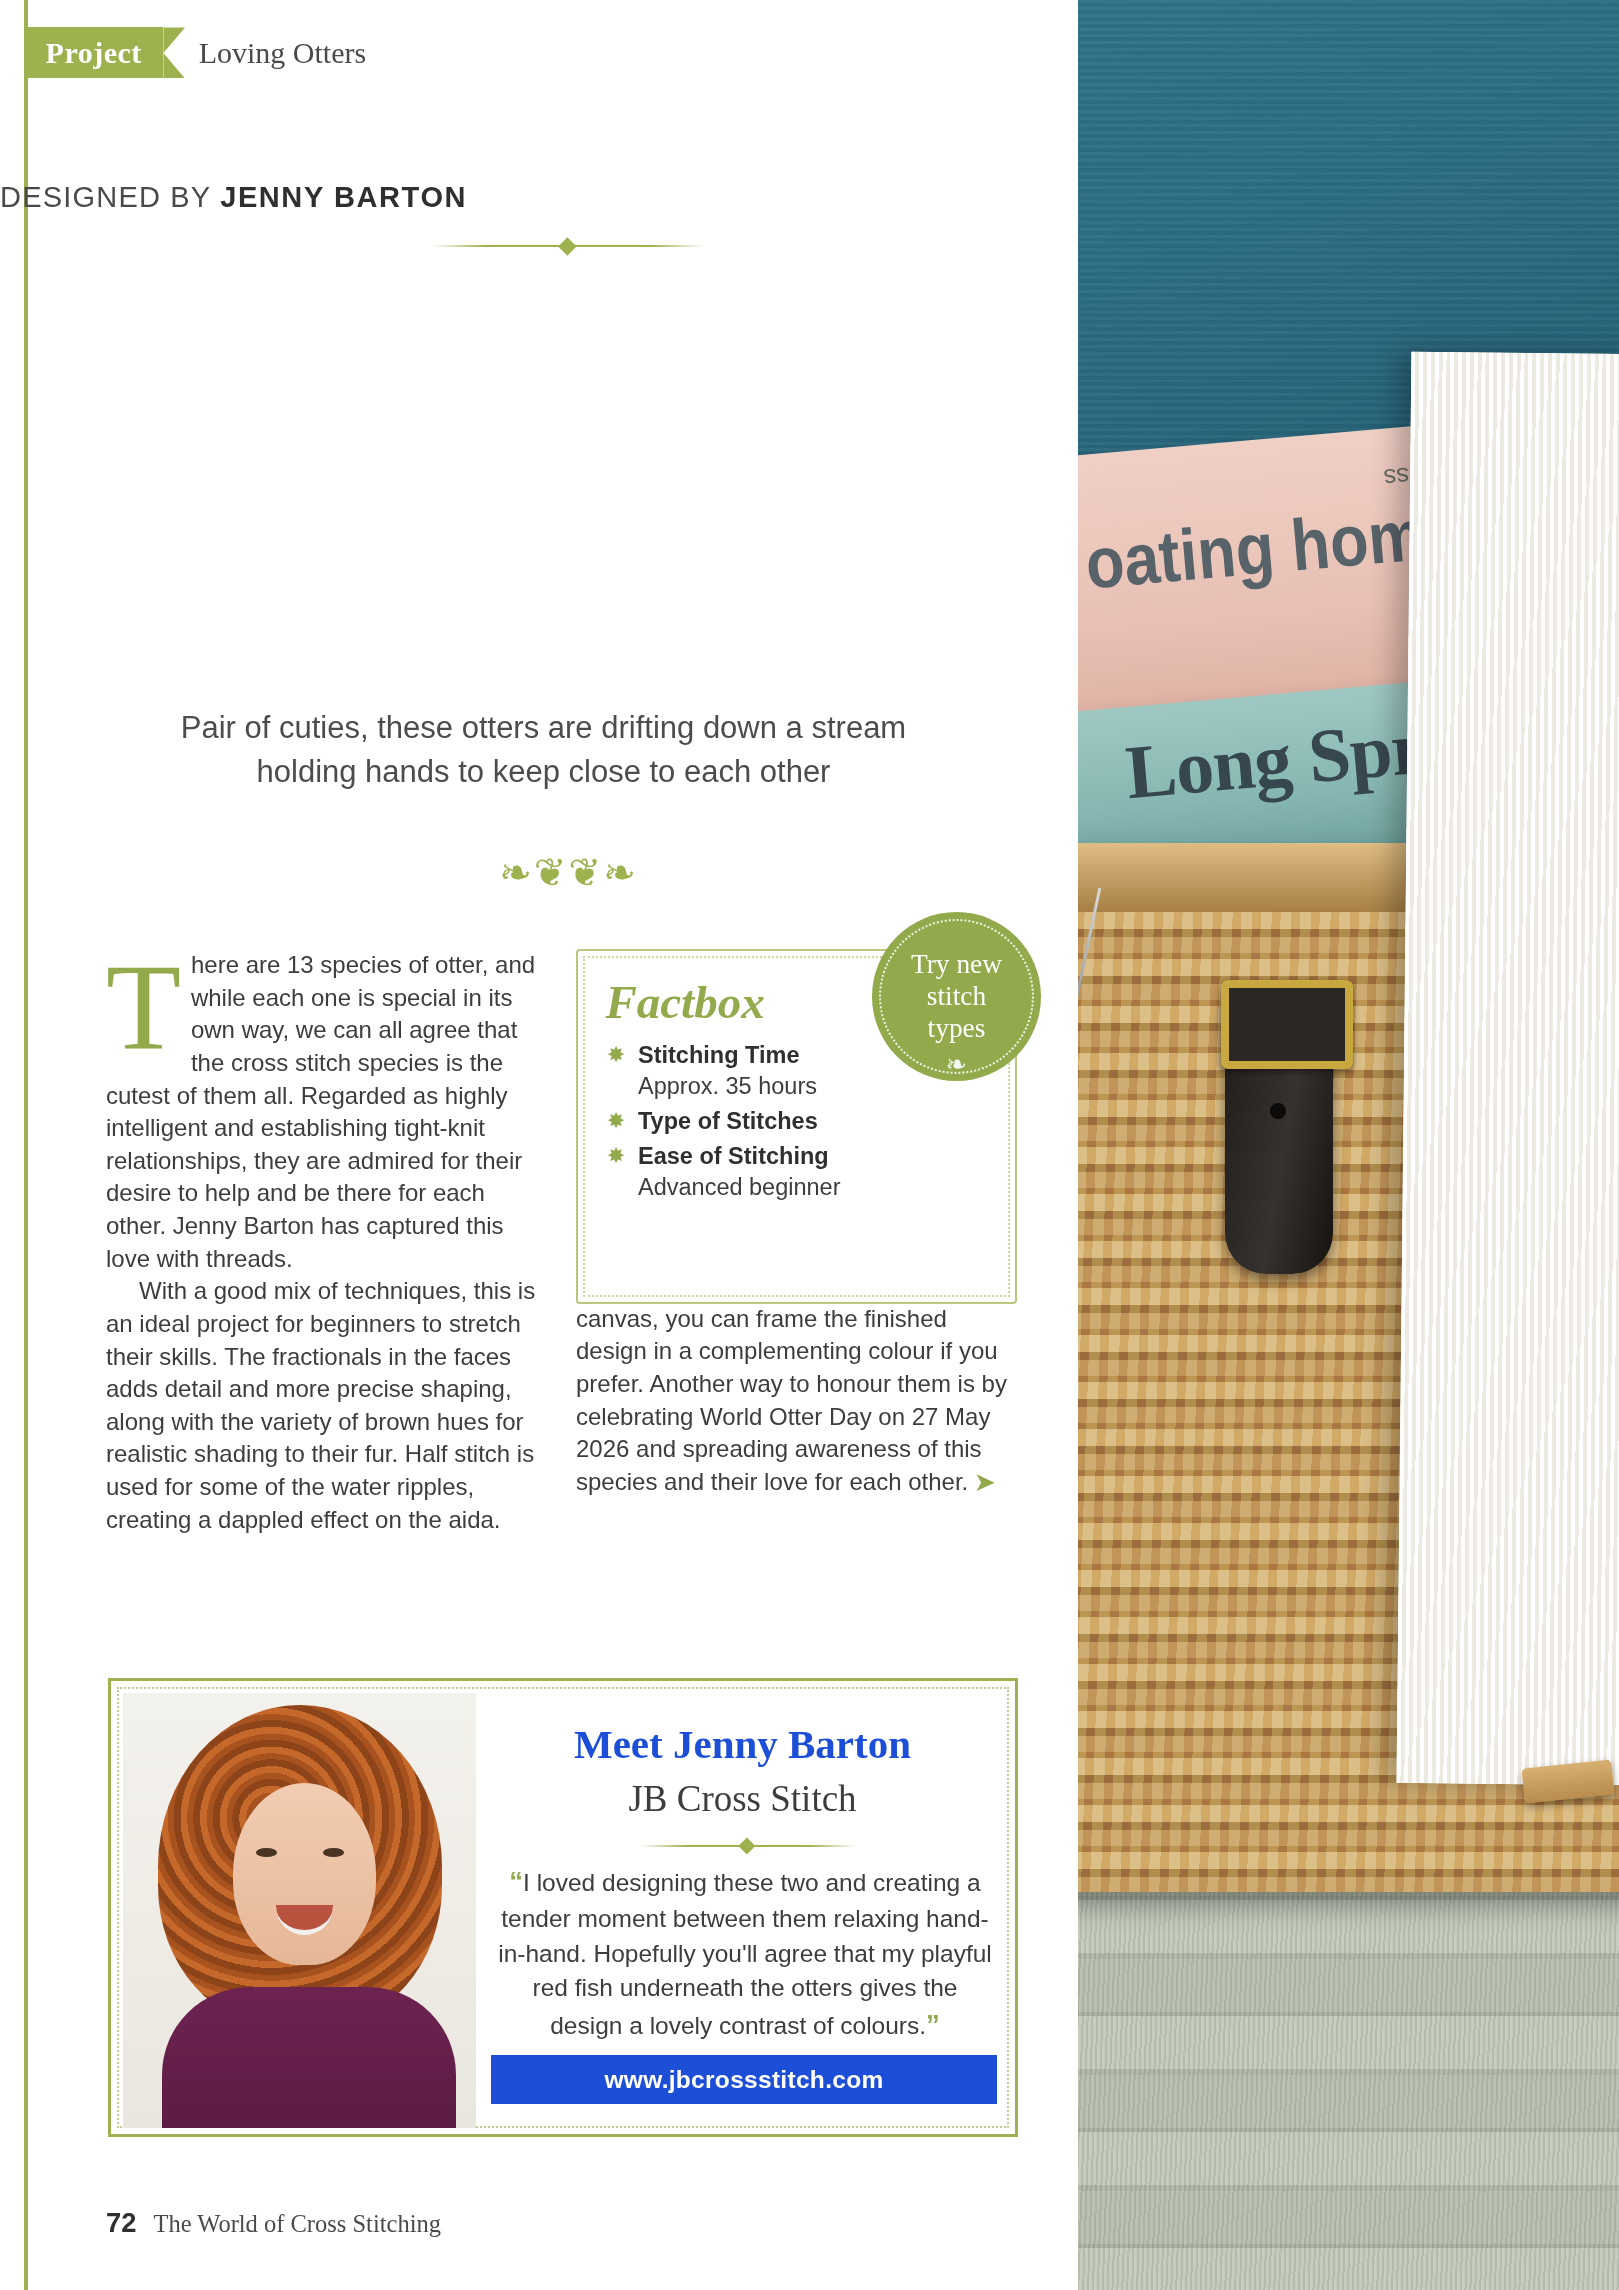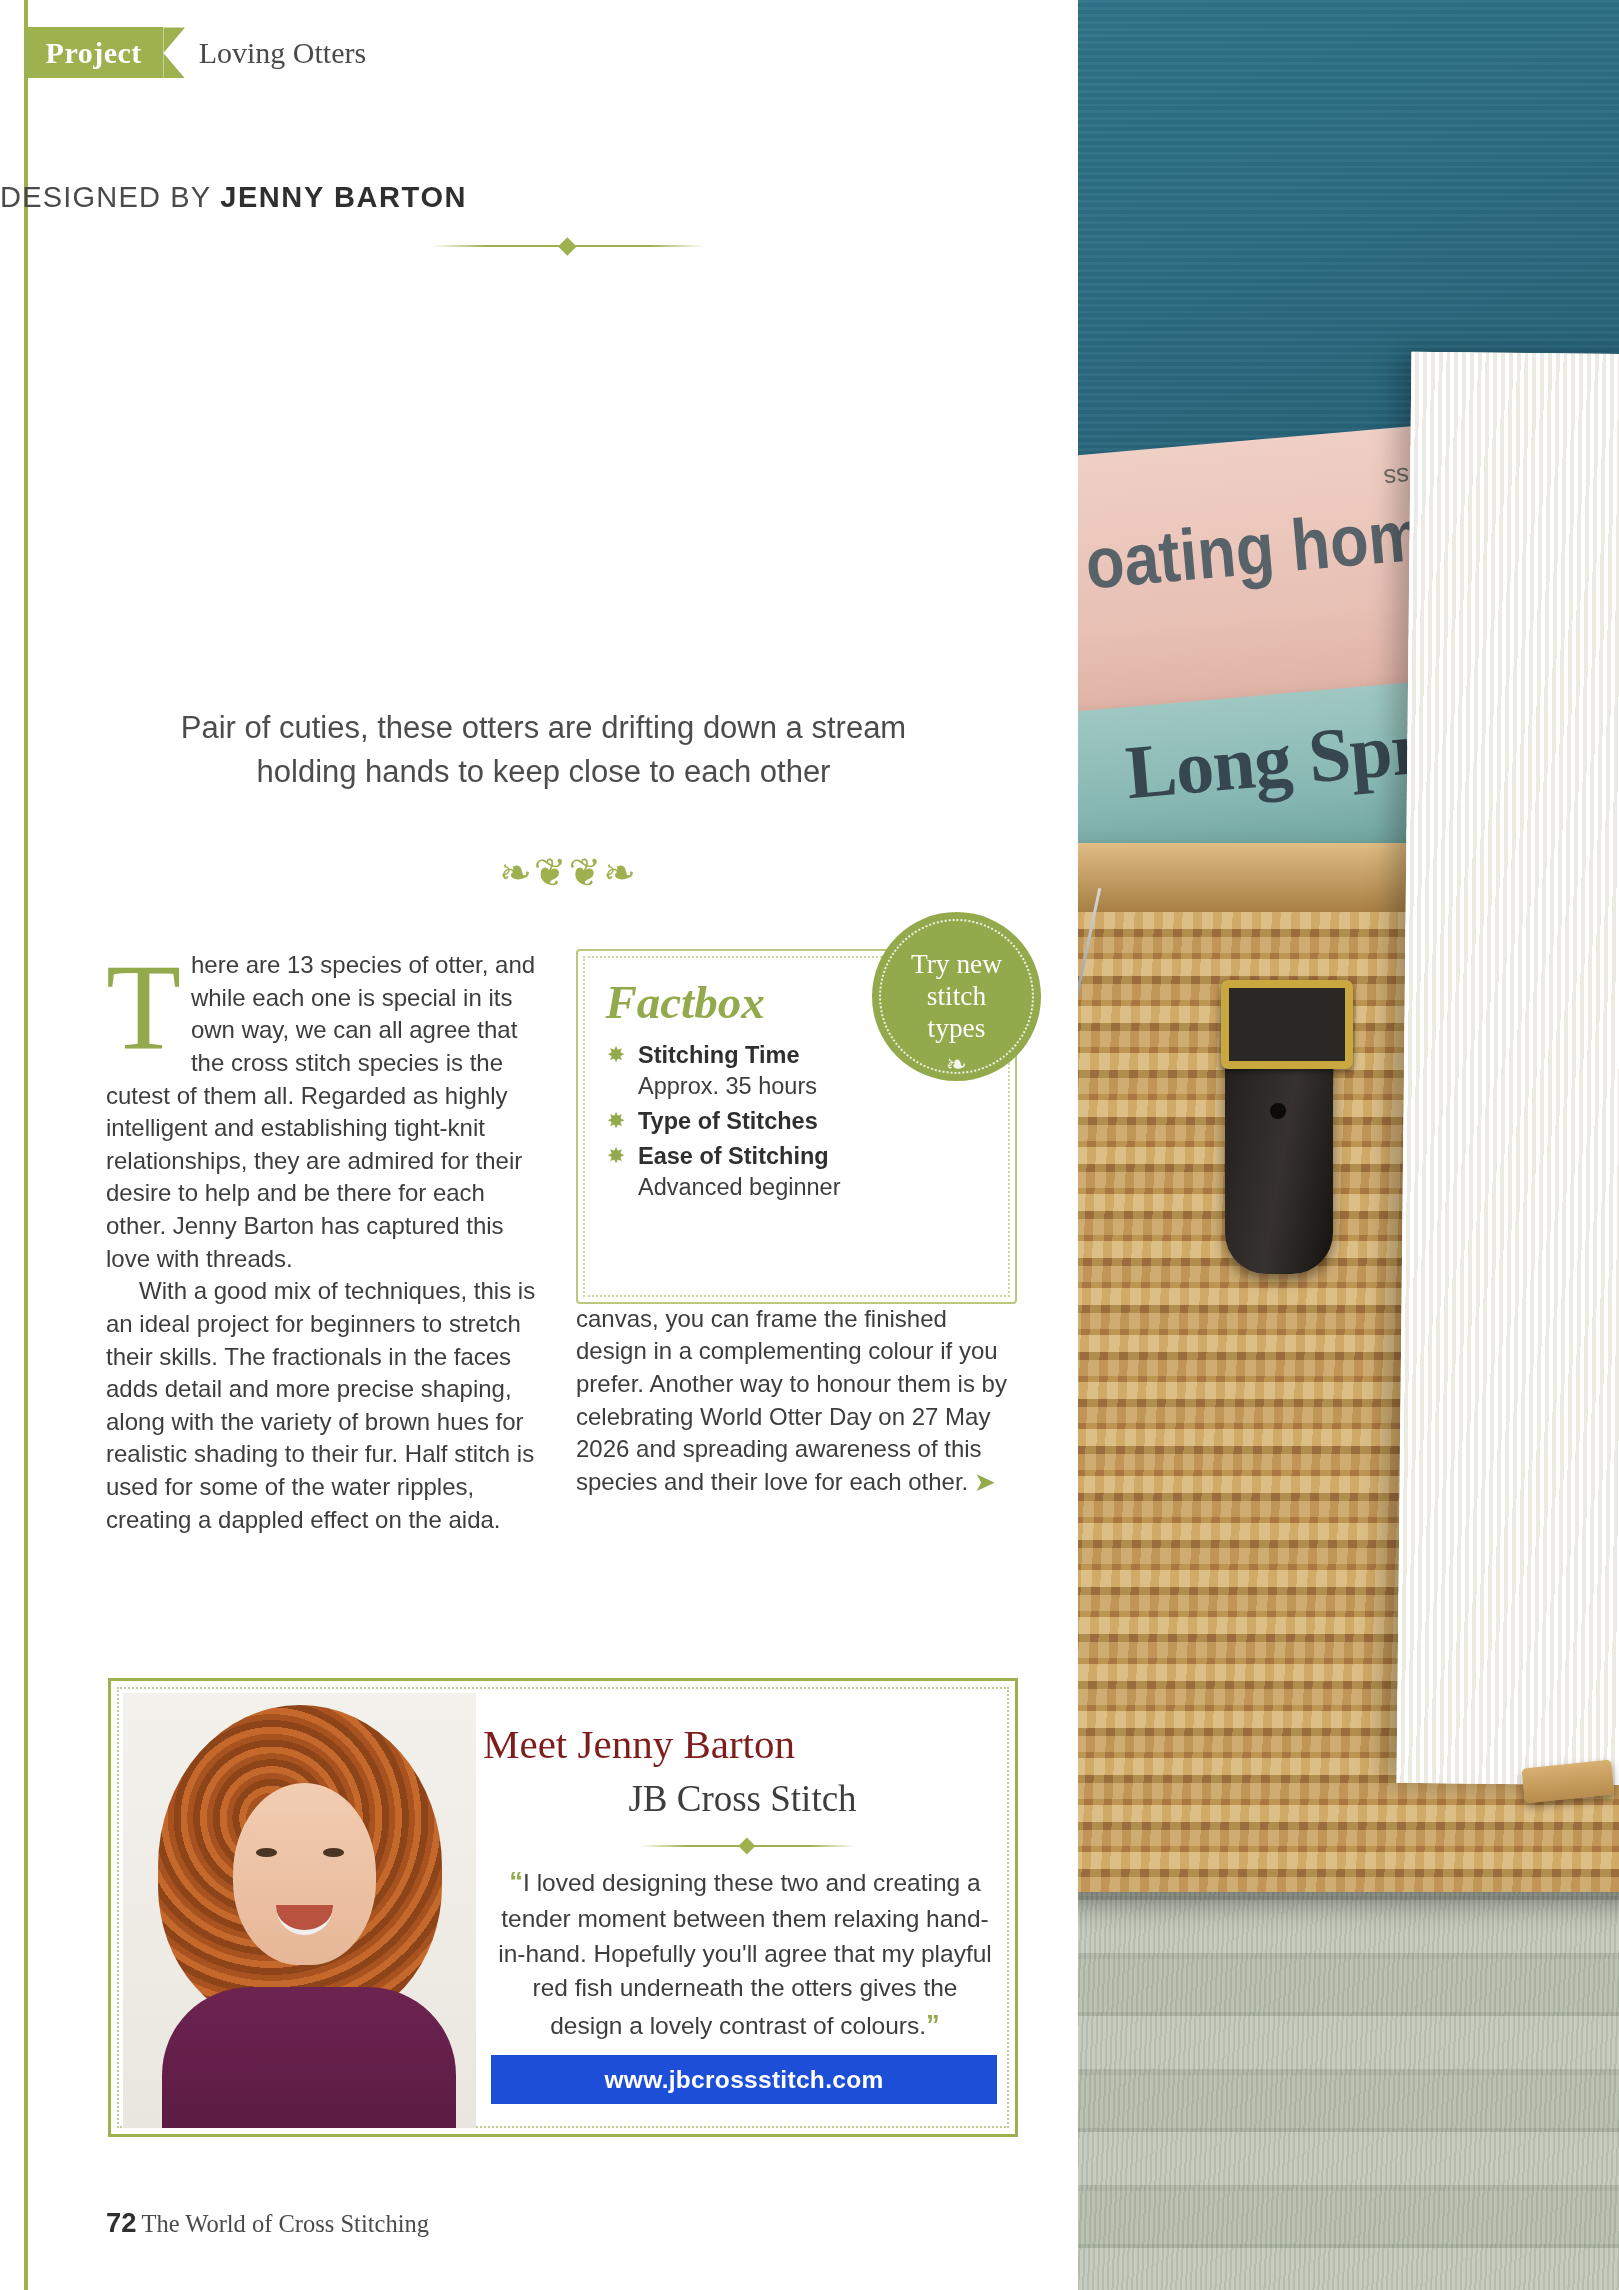--- a/index.html
+++ b/index.html
@@ -505,24 +505,25 @@
     left: 39px; top: 294px;
     width: 294px; height: 147px;
     border-radius: 88px 88px 0 0;
     background: linear-gradient(180deg, #6d2350, #5b1c43);
   }
   .meet-head {
     position: absolute;
     left: 372px;
     top: 39px;
     width: 519px;
-    font-family: "Liberation Serif", serif;
-    font-weight: normal;
+    text-align: center;
+    font-family: "Liberation Serif", serif;
+    font-weight: bold;
     font-size: 41px;
-    color: #7f1d1d;
+    color: #1d4ed8;
   }
   .meet-sub {
     position: absolute;
     left: 372px;
     top: 96px;
     width: 519px;
     text-align: center;
     font-family: "Liberation Serif", serif;
     font-size: 37px;
     color: #3d3d3d;
@@ -584,21 +585,21 @@
     top: 2207px;
     font-family: "Liberation Serif", serif;
     font-size: 24.5px;
     color: #4a4a4a;
   }
   .footer .pg {
     font-family: "Liberation Sans", sans-serif;
     font-weight: bold;
     font-size: 27.4px;
     color: #2f2f2f;
-    margin-right: 5px;
+    margin-right: 17px;
   }
 </style>
 </head>
 <body>
 
 <div class="page">
 
   <div class="photo-col">
     <div class="photo-wall"></div>
     <div class="photo-floor"></div>

